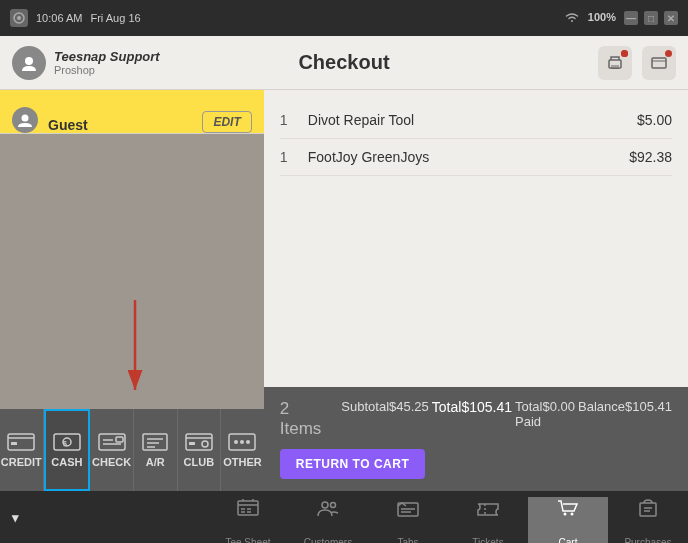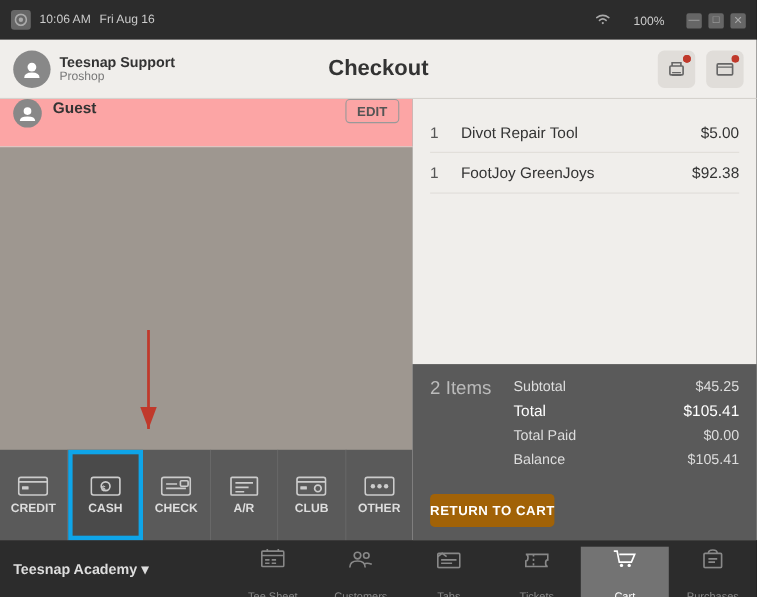--- a/index.html
+++ b/index.html
@@ -34,24 +34,25 @@
       display: flex;
       align-items: center;
       justify-content: center;
     }
     .title-bar-time {
       color: #ccc;
       font-size: 11px;
     }
     .title-bar-right {
       display: flex;
-      align-items: flex-end;
-      gap: 20px;
+      align-items: flex-start;
+      gap: 8px;
       color: #ccc;
       font-size: 11px;
+      font-weight: bold;
     }
     .window-controls {
       display: flex;
       gap: 6px;
       align-items: center;
     }
     .win-btn {
       width: 14px;
       height: 14px;
       border-radius: 2px;
@@ -87,20 +88,21 @@
       display: flex;
       align-items: center;
       justify-content: center;
       color: white;
       font-size: 16px;
     }
     .topbar-name {
       font-size: 13px;
       font-weight: 600;
       color: #333;
+      font-style: italic;
     }
     .topbar-sub {
       font-size: 11px;
       color: #777;
     }
     .topbar-center {
       flex: 1;
       text-align: center;
       font-size: 20px;
       font-weight: 600;
@@ -141,24 +143,24 @@
     }
 
     
     .left-panel {
       width: 375px;
       background: #9e9790;
       display: flex;
       flex-direction: column;
     }
     .guest-bar {
-      background: #fca5a5;
+      background: #fde047;
       height: 44px;
       display: flex;
-      align-items: flex-start;
+      align-items: flex-end;
       padding: 0 12px;
       gap: 10px;
       border-bottom: 1px solid #d5d2cd;
     }
     .guest-icon {
       width: 26px;
       height: 26px;
       border-radius: 50%;
       background: #888;
       display: flex;
@@ -175,20 +177,21 @@
     }
     .edit-btn {
       background: transparent;
       border: 1px solid #999;
       border-radius: 4px;
       padding: 3px 10px;
       font-size: 12px;
       font-weight: 600;
       color: #555;
       cursor: pointer;
+      font-style: italic;
     }
 
     
     .payment-buttons {
       background: #5a5a5a;
       display: flex;
       gap: 0;
       height: 82px;
     }
     .pay-btn {
@@ -204,21 +207,21 @@
       color: #ddd;
       font-size: 11px;
       font-weight: 600;
       border-right: 1px solid #6a6a6a;
     }
     .pay-btn:last-child {
       border-right: none;
     }
     .pay-btn.active {
       background: #4a4a4a;
-      border: 4px solid #0ea5e9;
+      border: 2px solid #0ea5e9;
     }
     .pay-btn svg {
       width: 28px;
       height: 20px;
     }
 
     
     .right-panel {
       flex: 1;
       background: #f0eeeb;
@@ -262,27 +265,27 @@
       color: #ddd;
       font-size: 13px;
       margin-bottom: 4px;
     }
     .summary-row.bold {
       font-weight: 400;
       color: #fff;
       font-size: 14px;
     }
     .return-btn {
-      margin-top: 18px;
-      background: #a16207;
+      margin-top: 8px;
+      background: #8b5cf6;
       border: none;
       color: white;
       font-size: 12px;
       font-weight: 700;
-      padding: 8px 0;
+      padding: 8px 16px;
       border-radius: 4px;
       cursor: pointer;
       letter-spacing: 0.5px;
     }
 
     
     .bottom-nav {
       background: #2c2c2c;
       height: 52px;
       display: flex;
@@ -496,21 +499,21 @@
       <div class="cart-item">
         <span class="cart-item-qty">1</span>
         <span class="cart-item-name">FootJoy GreenJoys</span>
         <span class="cart-item-price">$92.38</span>
       </div>
     </div>
 
     <div class="cart-summary">
       <div style="display:flex; gap:20px; margin-bottom:2px;">
         <div style="color:#bbb; font-size:17px;">2 Items</div>
-        <div style="flex:1; display:flex; flex-direction:column; gap:3px;">
+        <div style="flex:1; display:flex; gap:3px;">
           <div class="summary-row">
             <span>Subtotal</span>
             <span>$45.25</span>
           </div>
           <div class="summary-row bold">
             <span>Total</span>
             <span>$105.41</span>
           </div>
           <div class="summary-row">
             <span>Total Paid</span>
@@ -522,21 +525,20 @@
           </div>
         </div>
       </div>
       <button class="return-btn">RETURN TO CART</button>
     </div>
   </div>
 </div>
 
 <div class="bottom-nav">
   <div class="nav-brand">
-    <span>Teesnap Academy</span>
     <span>▾</span>
   </div>
   <div class="nav-items">
 
     <div class="nav-item">
       <svg viewBox="0 0 22 18" fill="none" stroke="#888" stroke-width="1.5">
         <rect x="1" y="2" width="20" height="14" rx="1"></rect>
         <line x1="1" y1="6" x2="21" y2="6"></line>
         <line x1="6" y1="2" x2="6" y2="0"></line>
         <line x1="16" y1="2" x2="16" y2="0"></line>

